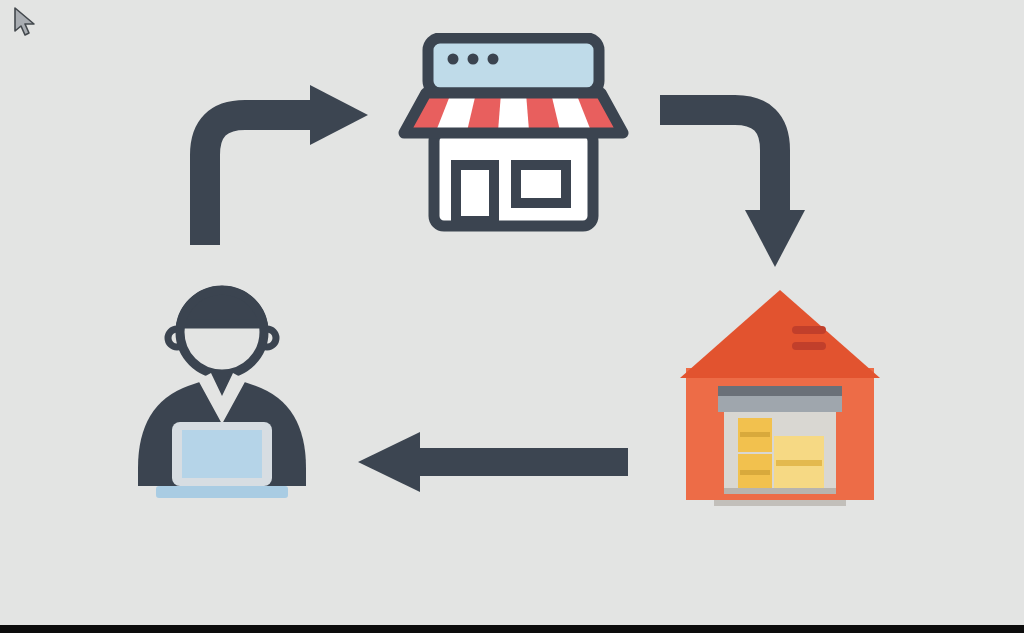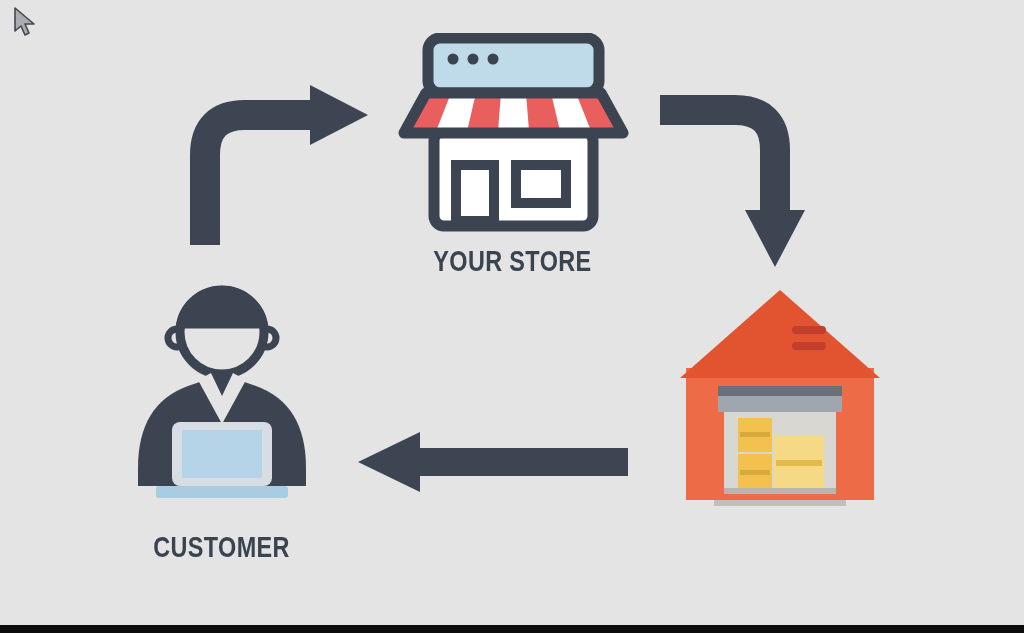--- a/index.html
+++ b/index.html
@@ -115,24 +115,18 @@
     <path d="M 16 214 L 16 196 Q 16 132 66 114 L 95 104 L 105 104 L 134 114 Q 184 132 184 196 L 184 214 Z" fill="#3b4450"></path>
 
     <path d="M 76 108 L 100 152 L 124 108 L 111 101 L 100 124 L 89 101 Z" fill="#e3e4e3"></path>
 
     <rect x="50" y="150" width="100" height="64" rx="8" fill="#d7dde2"></rect>
     <rect x="60" y="158" width="80" height="48" fill="#b5d4e8"></rect>
 
     <rect x="34" y="214" width="132" height="12" rx="3" fill="#a9cce3"></rect>
   </svg>
 
-  <div class="node-label" style="left:362px; top:244px; width:300px;">
-    <span class="lbl-inner">YOUR STORE</span>
-  </div>
 
 
-  <div class="node-label" style="left:97px; top:530px; width:250px;">
-    <span class="lbl-inner">CUSTOMER</span>
-  </div>
 
   <div class="bottom-bar"></div>
 
 </div>
 
 </body></html>

